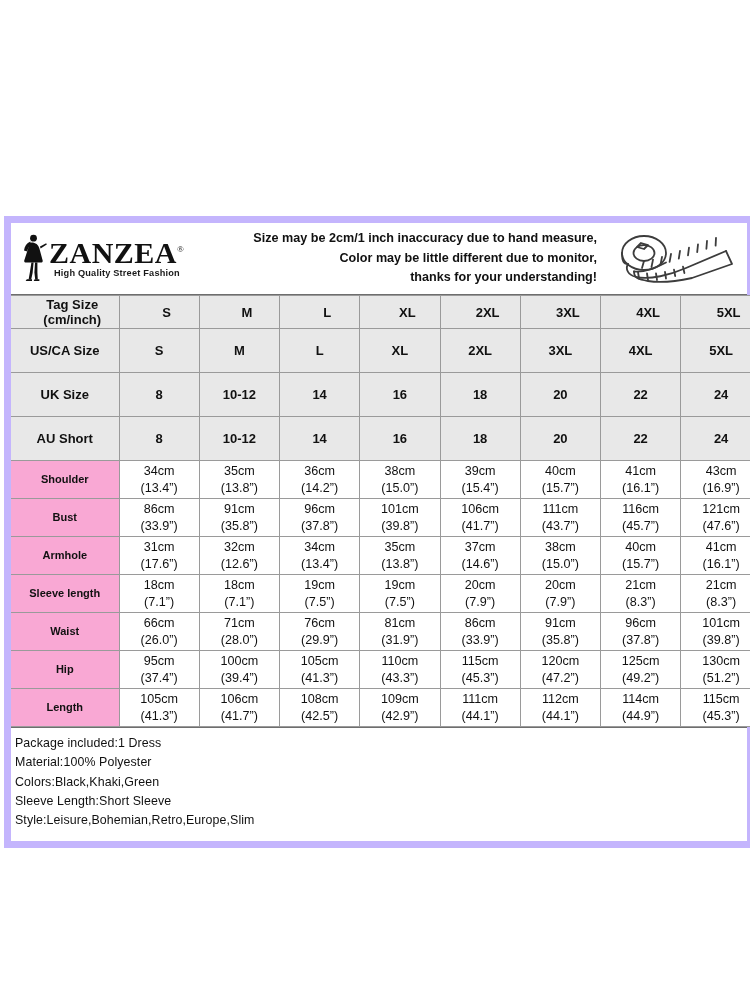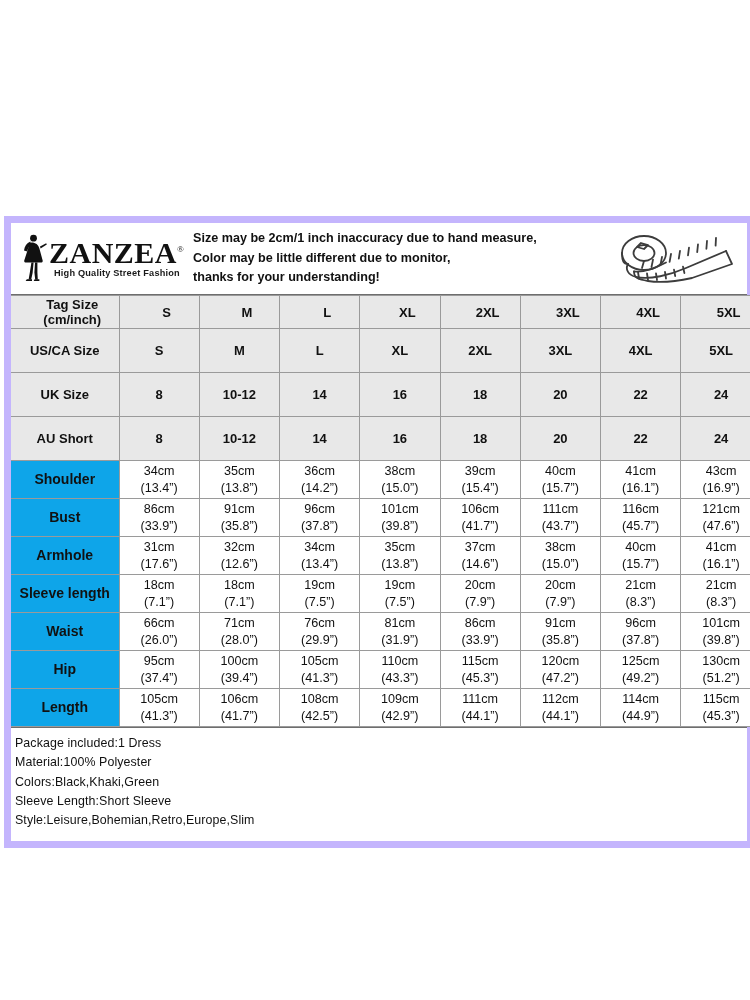--- a/index.html
+++ b/index.html
@@ -56,21 +56,21 @@
   .logo-tagline {
     font-size: 9.2px;
     font-weight: 600;
     color: #1a1a1a;
     letter-spacing: 0.2px;
     margin-top: 1px;
     margin-left: 5px;
   }
   .banner-note {
     flex: 1 1 auto;
-    text-align: left;
+    text-align: right;
     font-size: 12.6px;
     font-weight: 700;
     color: #111;
     line-height: 1.55;
     padding-left: 10px;
   }
   .banner-tape {
     width: 150px;
     display: flex;
     align-items: center;
@@ -105,22 +105,22 @@
 
   tr.data-row td {
     background: #ffffff;
     height: 38px;
     font-size: 12.6px;
     font-weight: 400;
     padding: 2px 0;
     line-height: 1.28;
   }
   tr.data-row td.row-label {
-    background: #0ea5e9;
-    font-size: 14px;
+    background: #f9a8d4;
+    font-size: 11px;
     font-weight: 700;
   }
   .val-cm { display: block; }
   .val-in { display: block; }
 
   
   .desc {
     border-top: 1px solid #6e6e6e;
     padding: 6px 8px 10px 4px;
     background: #ffffff;

